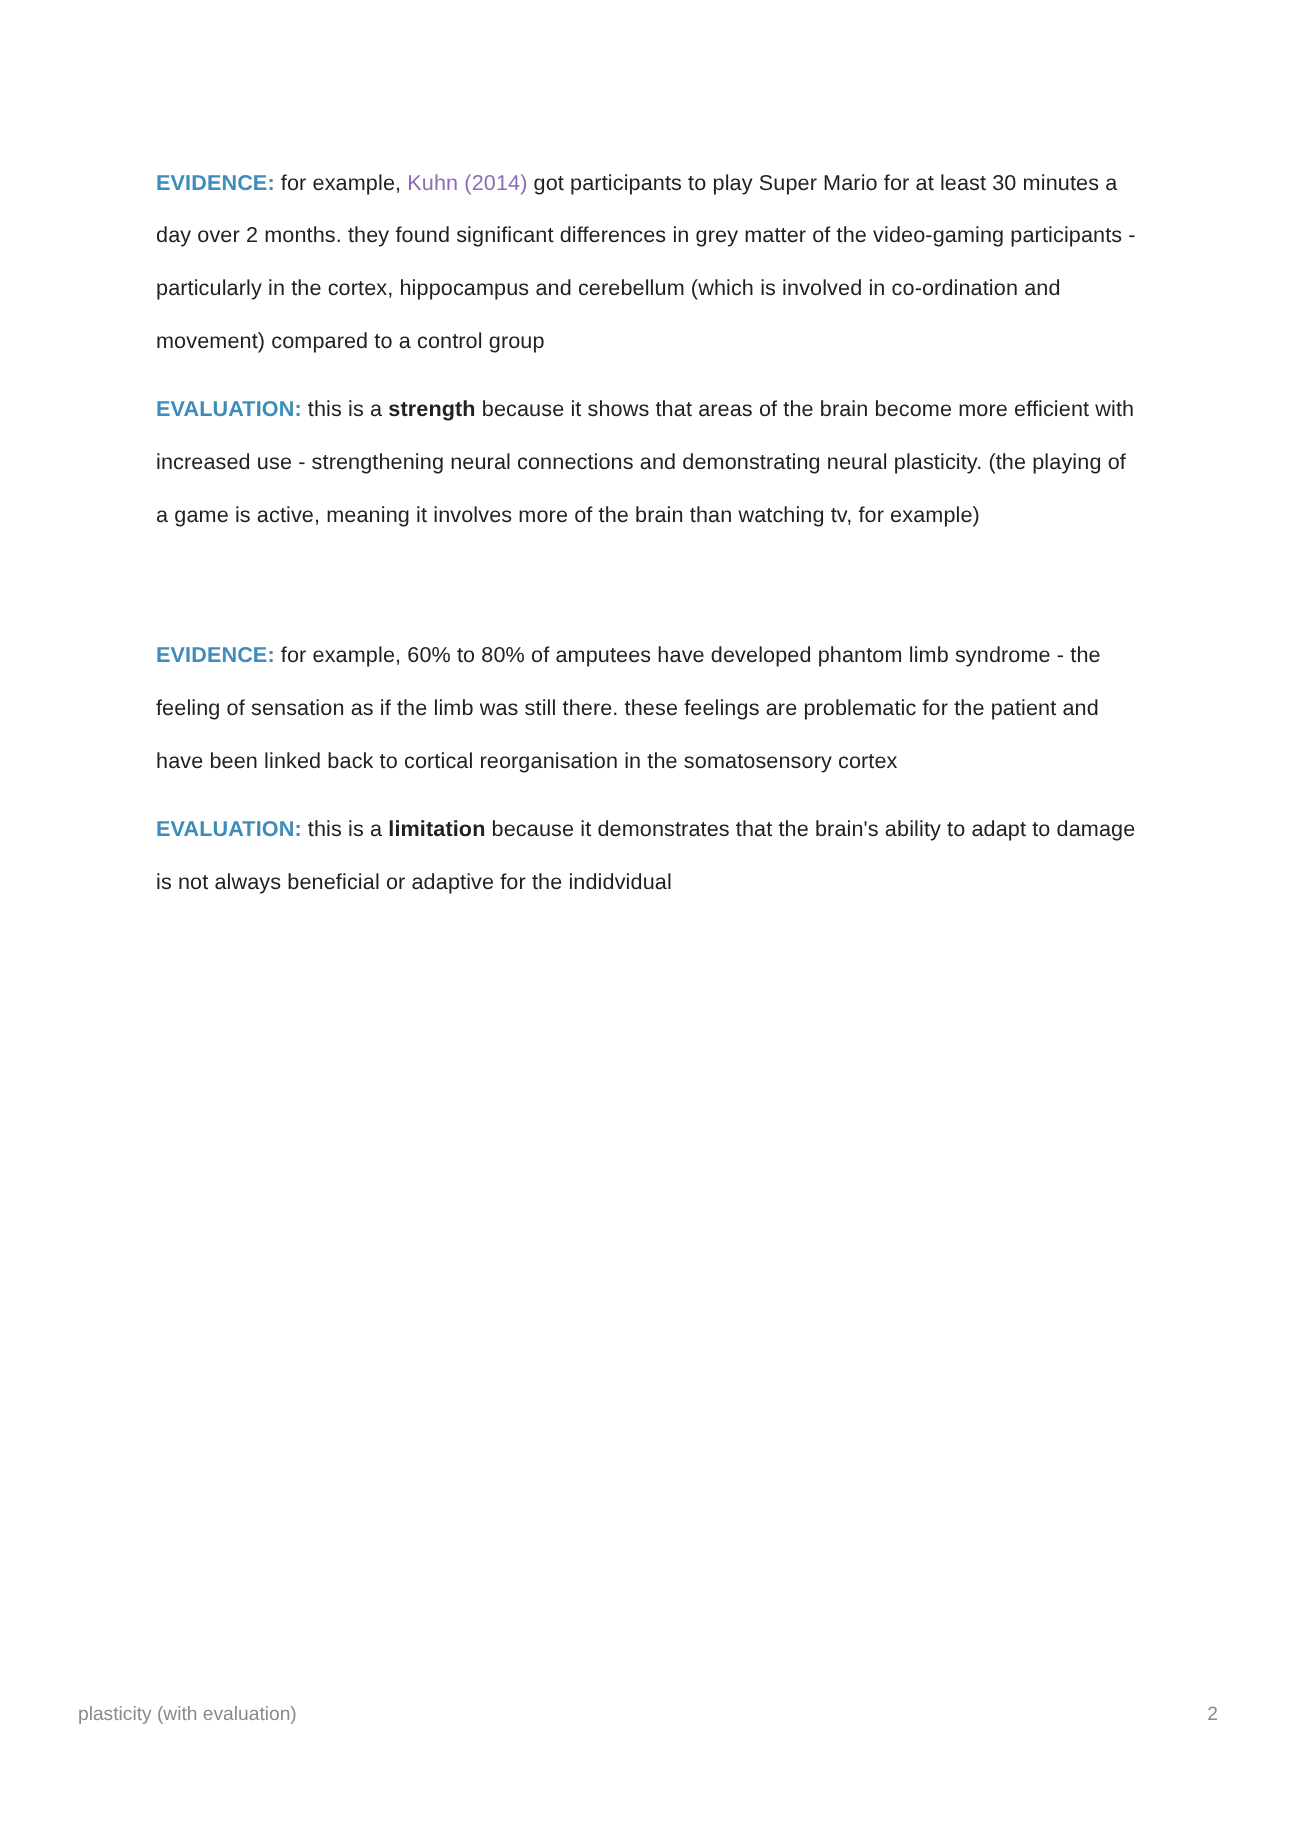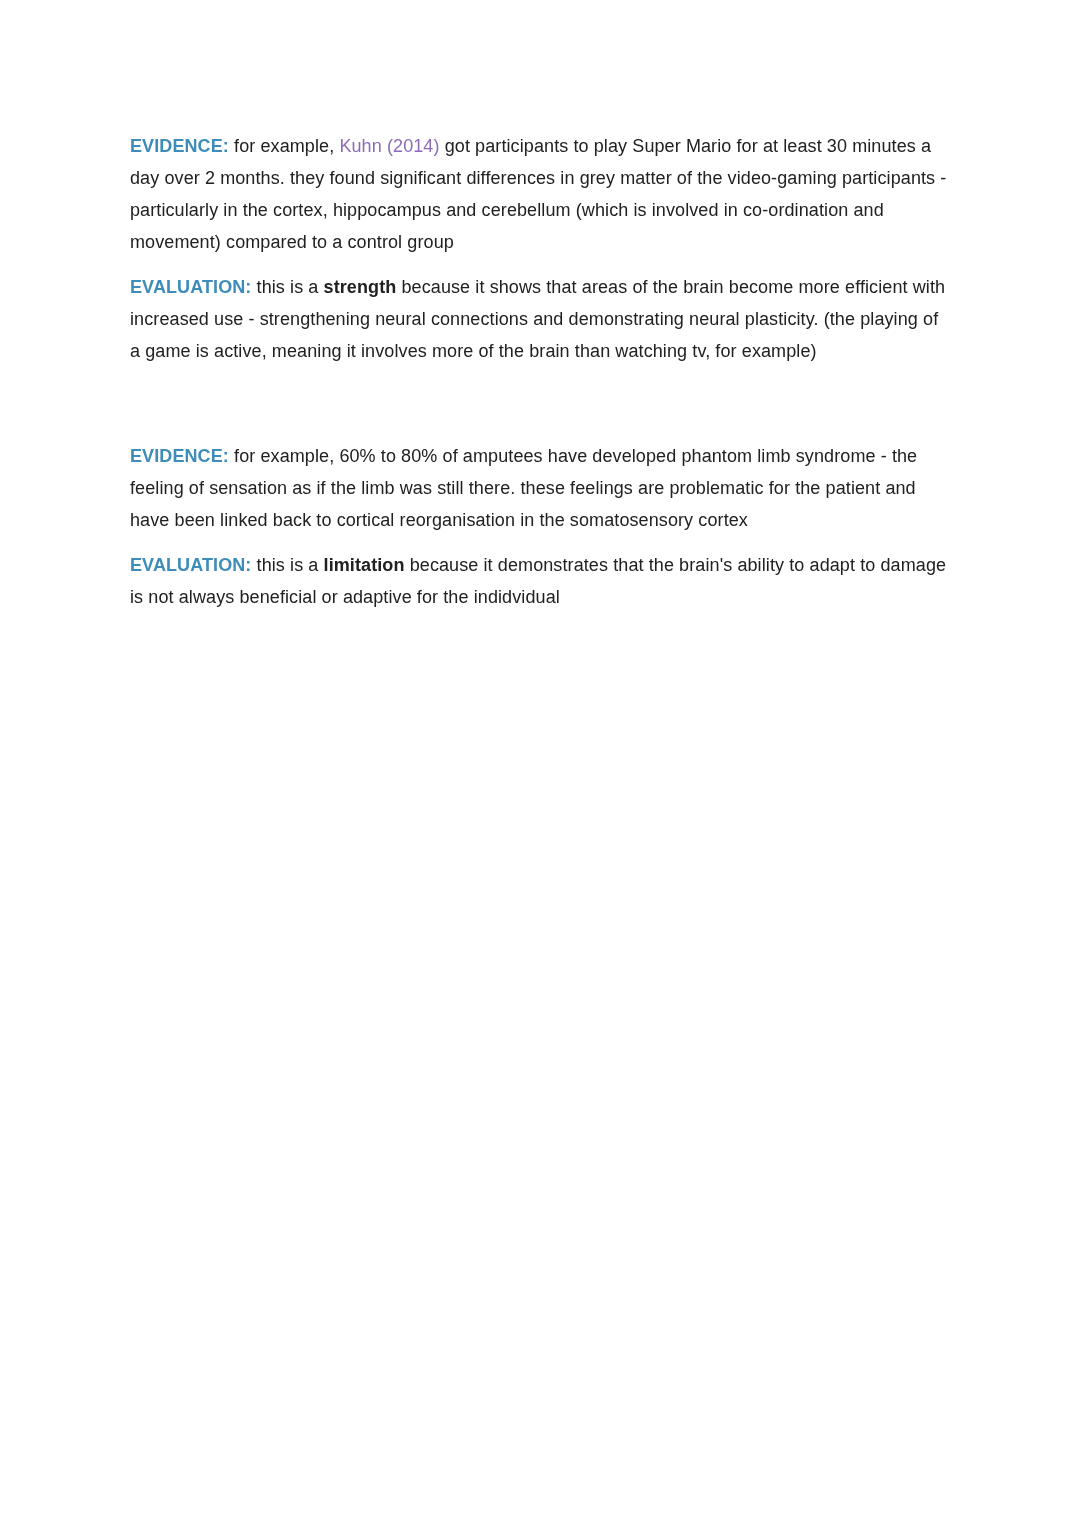--- a/index.html
+++ b/index.html
@@ -18,21 +18,21 @@
   }
   .content {
     position: absolute;
     top: 130px;
     left: 130px;
     width: 818px;
   }
   .para {
     margin: 0 0 13px 0;
     font-size: 18px;
-    line-height: 32px;
+    line-height: 44px;
     color: var(--body-color, #212121);
     letter-spacing: 0.1px;
   }
   .para.group-break {
     margin-bottom: 73px;
   }
   .body { color: var(--body-color, #212121); }
   .label-blue {
     color: var(--label-blue, #3d8cba);
     font-weight: bold;
@@ -62,13 +62,17 @@
 </head>
 <body>
 
 <div class="page">
   <main class="content">
       <p class="para"><span class="label-blue">EVIDENCE: </span><span class="body">for example, </span><span class="citation">Kuhn (2014)</span><span class="body"> got participants to play Super Mario for at least 30 minutes a day over 2 months. they found significant differences in grey matter of the video-gaming participants - particularly in the cortex, hippocampus and cerebellum (which is involved in co-ordination and movement) compared to a control group</span></p>
       <p class="para group-break"><span class="label-blue">EVALUATION: </span><span class="body">this is a </span><span class="bold">strength</span><span class="body"> because it shows that areas of the brain become more efficient with increased use - strengthening neural connections and demonstrating neural plasticity. (the playing of a game is active, meaning it involves more of the brain than watching tv, for example)</span></p>
       <p class="para"><span class="label-blue">EVIDENCE: </span><span class="body">for example, 60% to 80% of amputees have developed phantom limb syndrome - the feeling of sensation as if the limb was still there. these feelings are problematic for the patient and have been linked back to cortical reorganisation in the somatosensory cortex</span></p>
       <p class="para"><span class="label-blue">EVALUATION: </span><span class="body">this is a </span><span class="bold">limitation</span><span class="body"> because it demonstrates that the brain's ability to adapt to damage is not always beneficial or adaptive for the indidvidual</span></p>
     </main>
+  <footer class="footer">
+    <span class="footer-left">plasticity (with evaluation)</span>
+    <span class="footer-right">2</span>
+  </footer>
 </div>
 
 </body></html>

